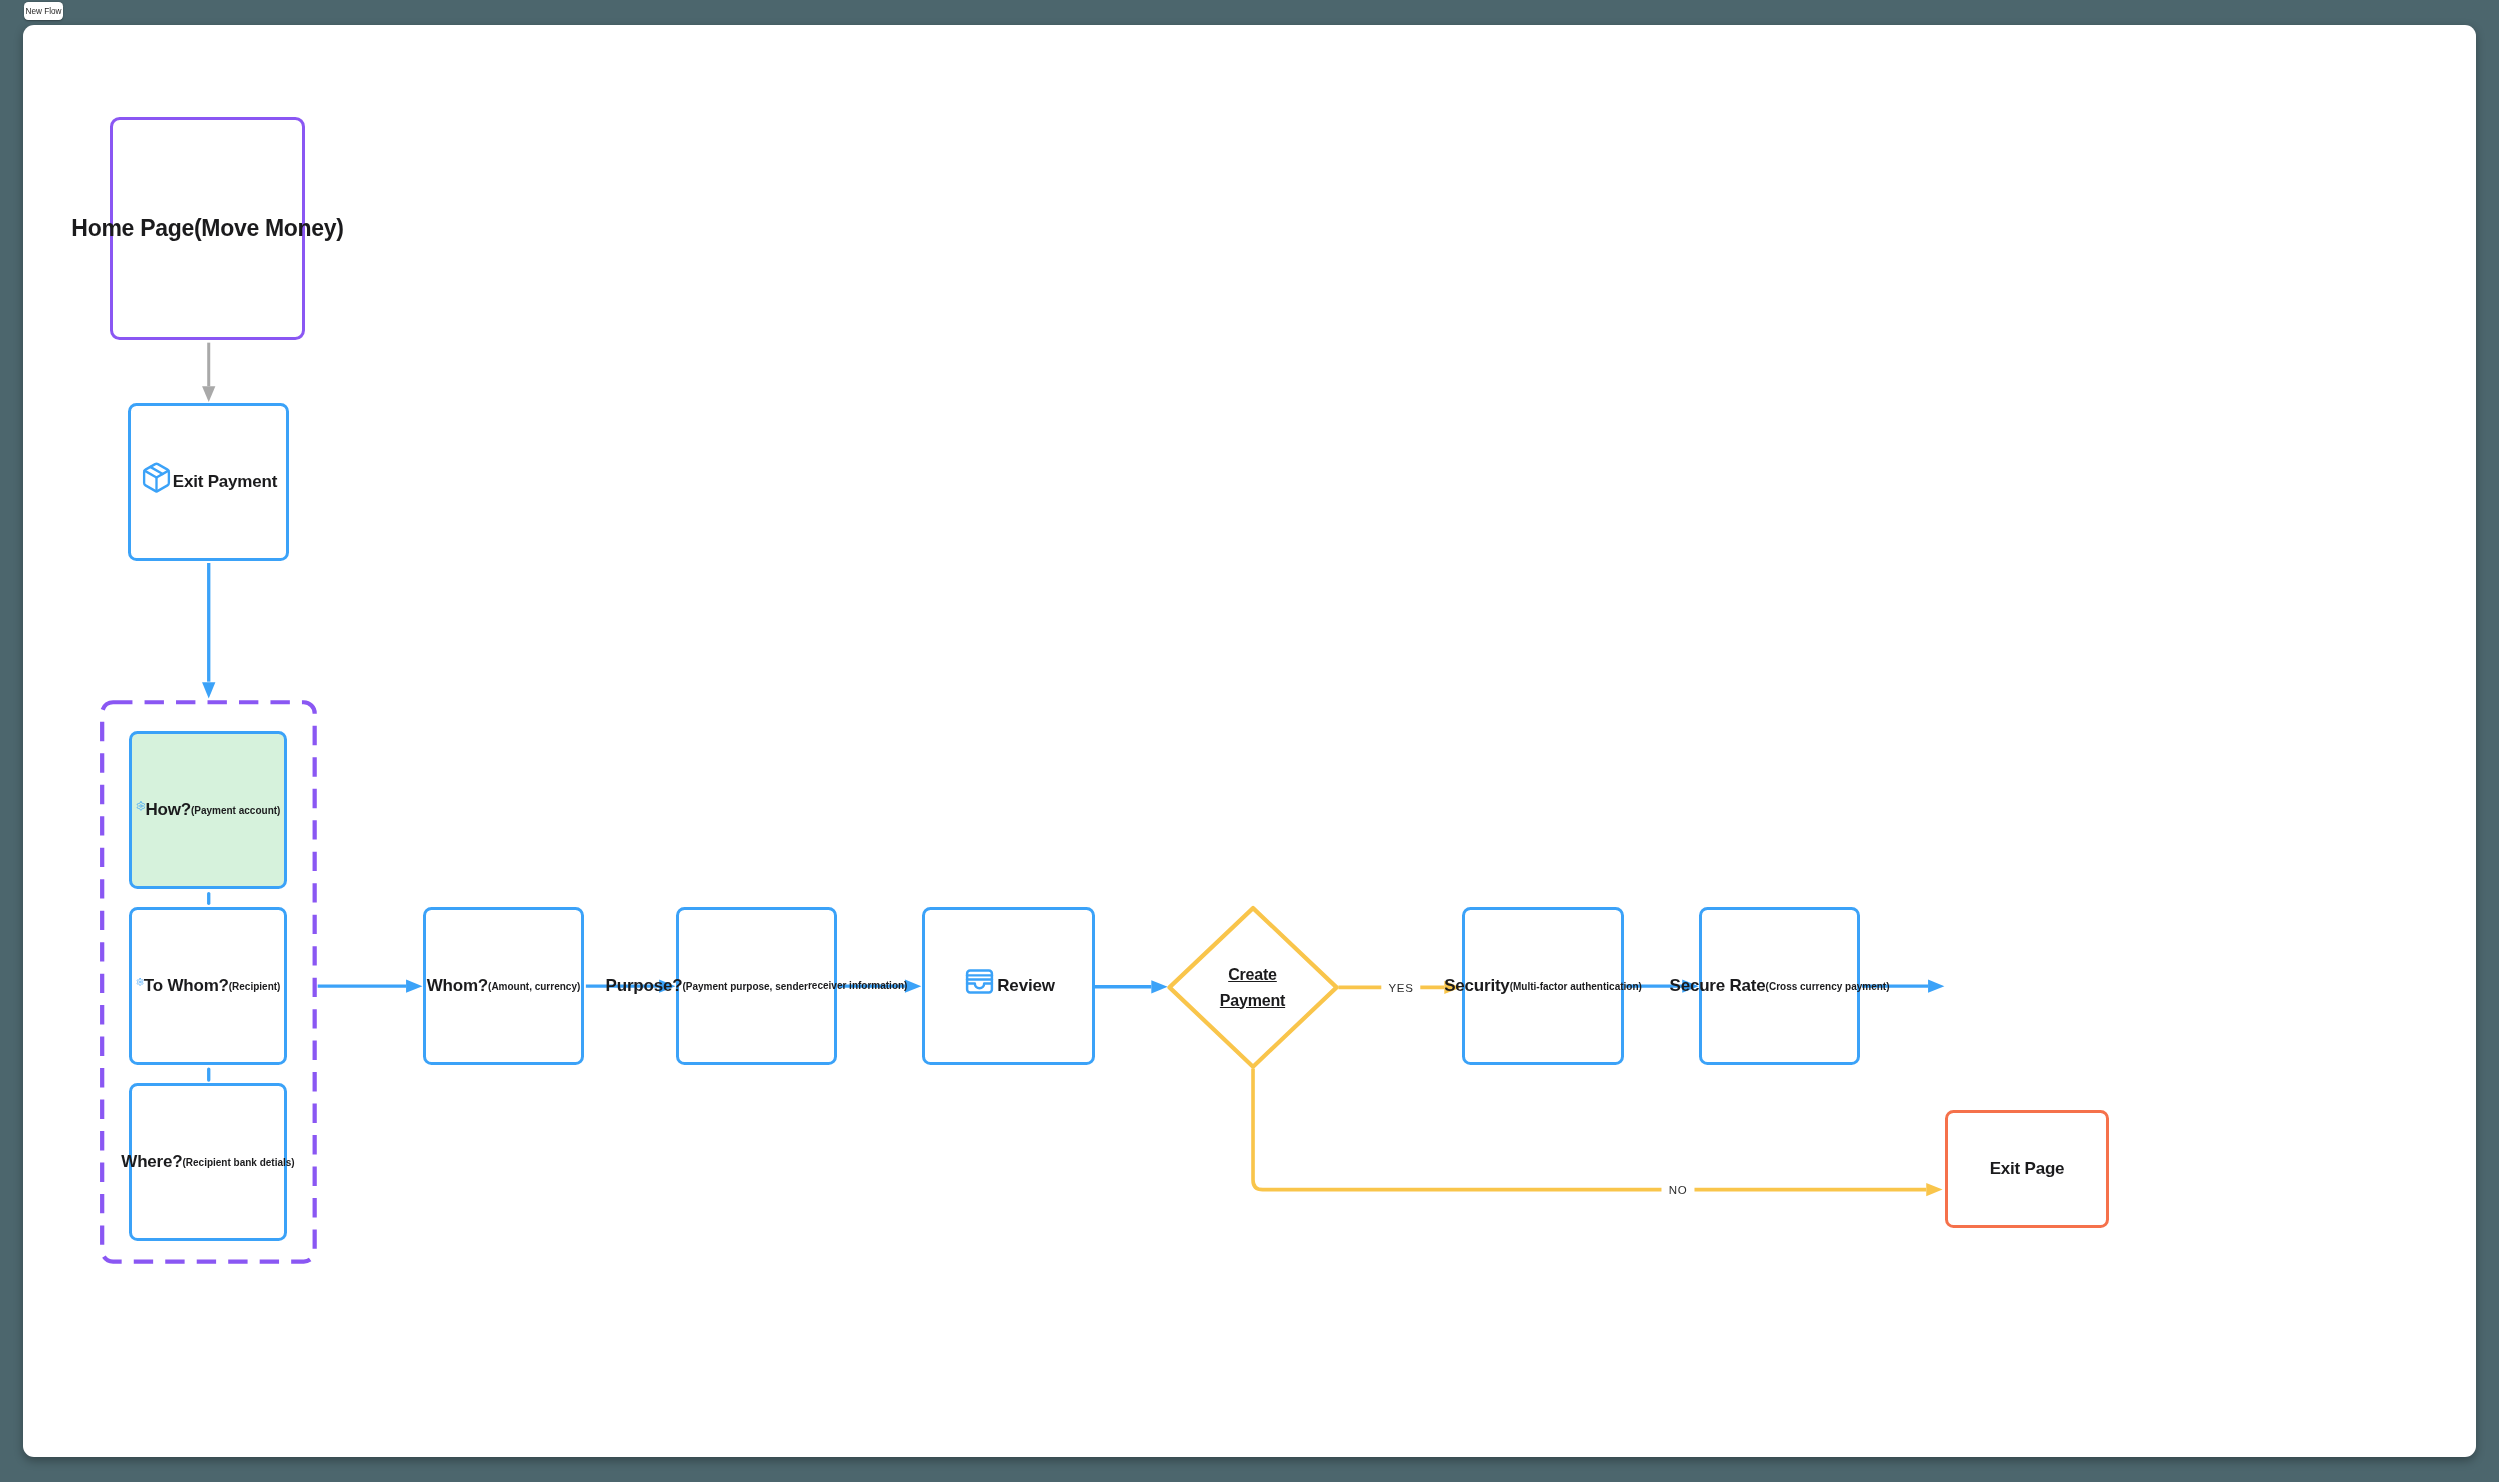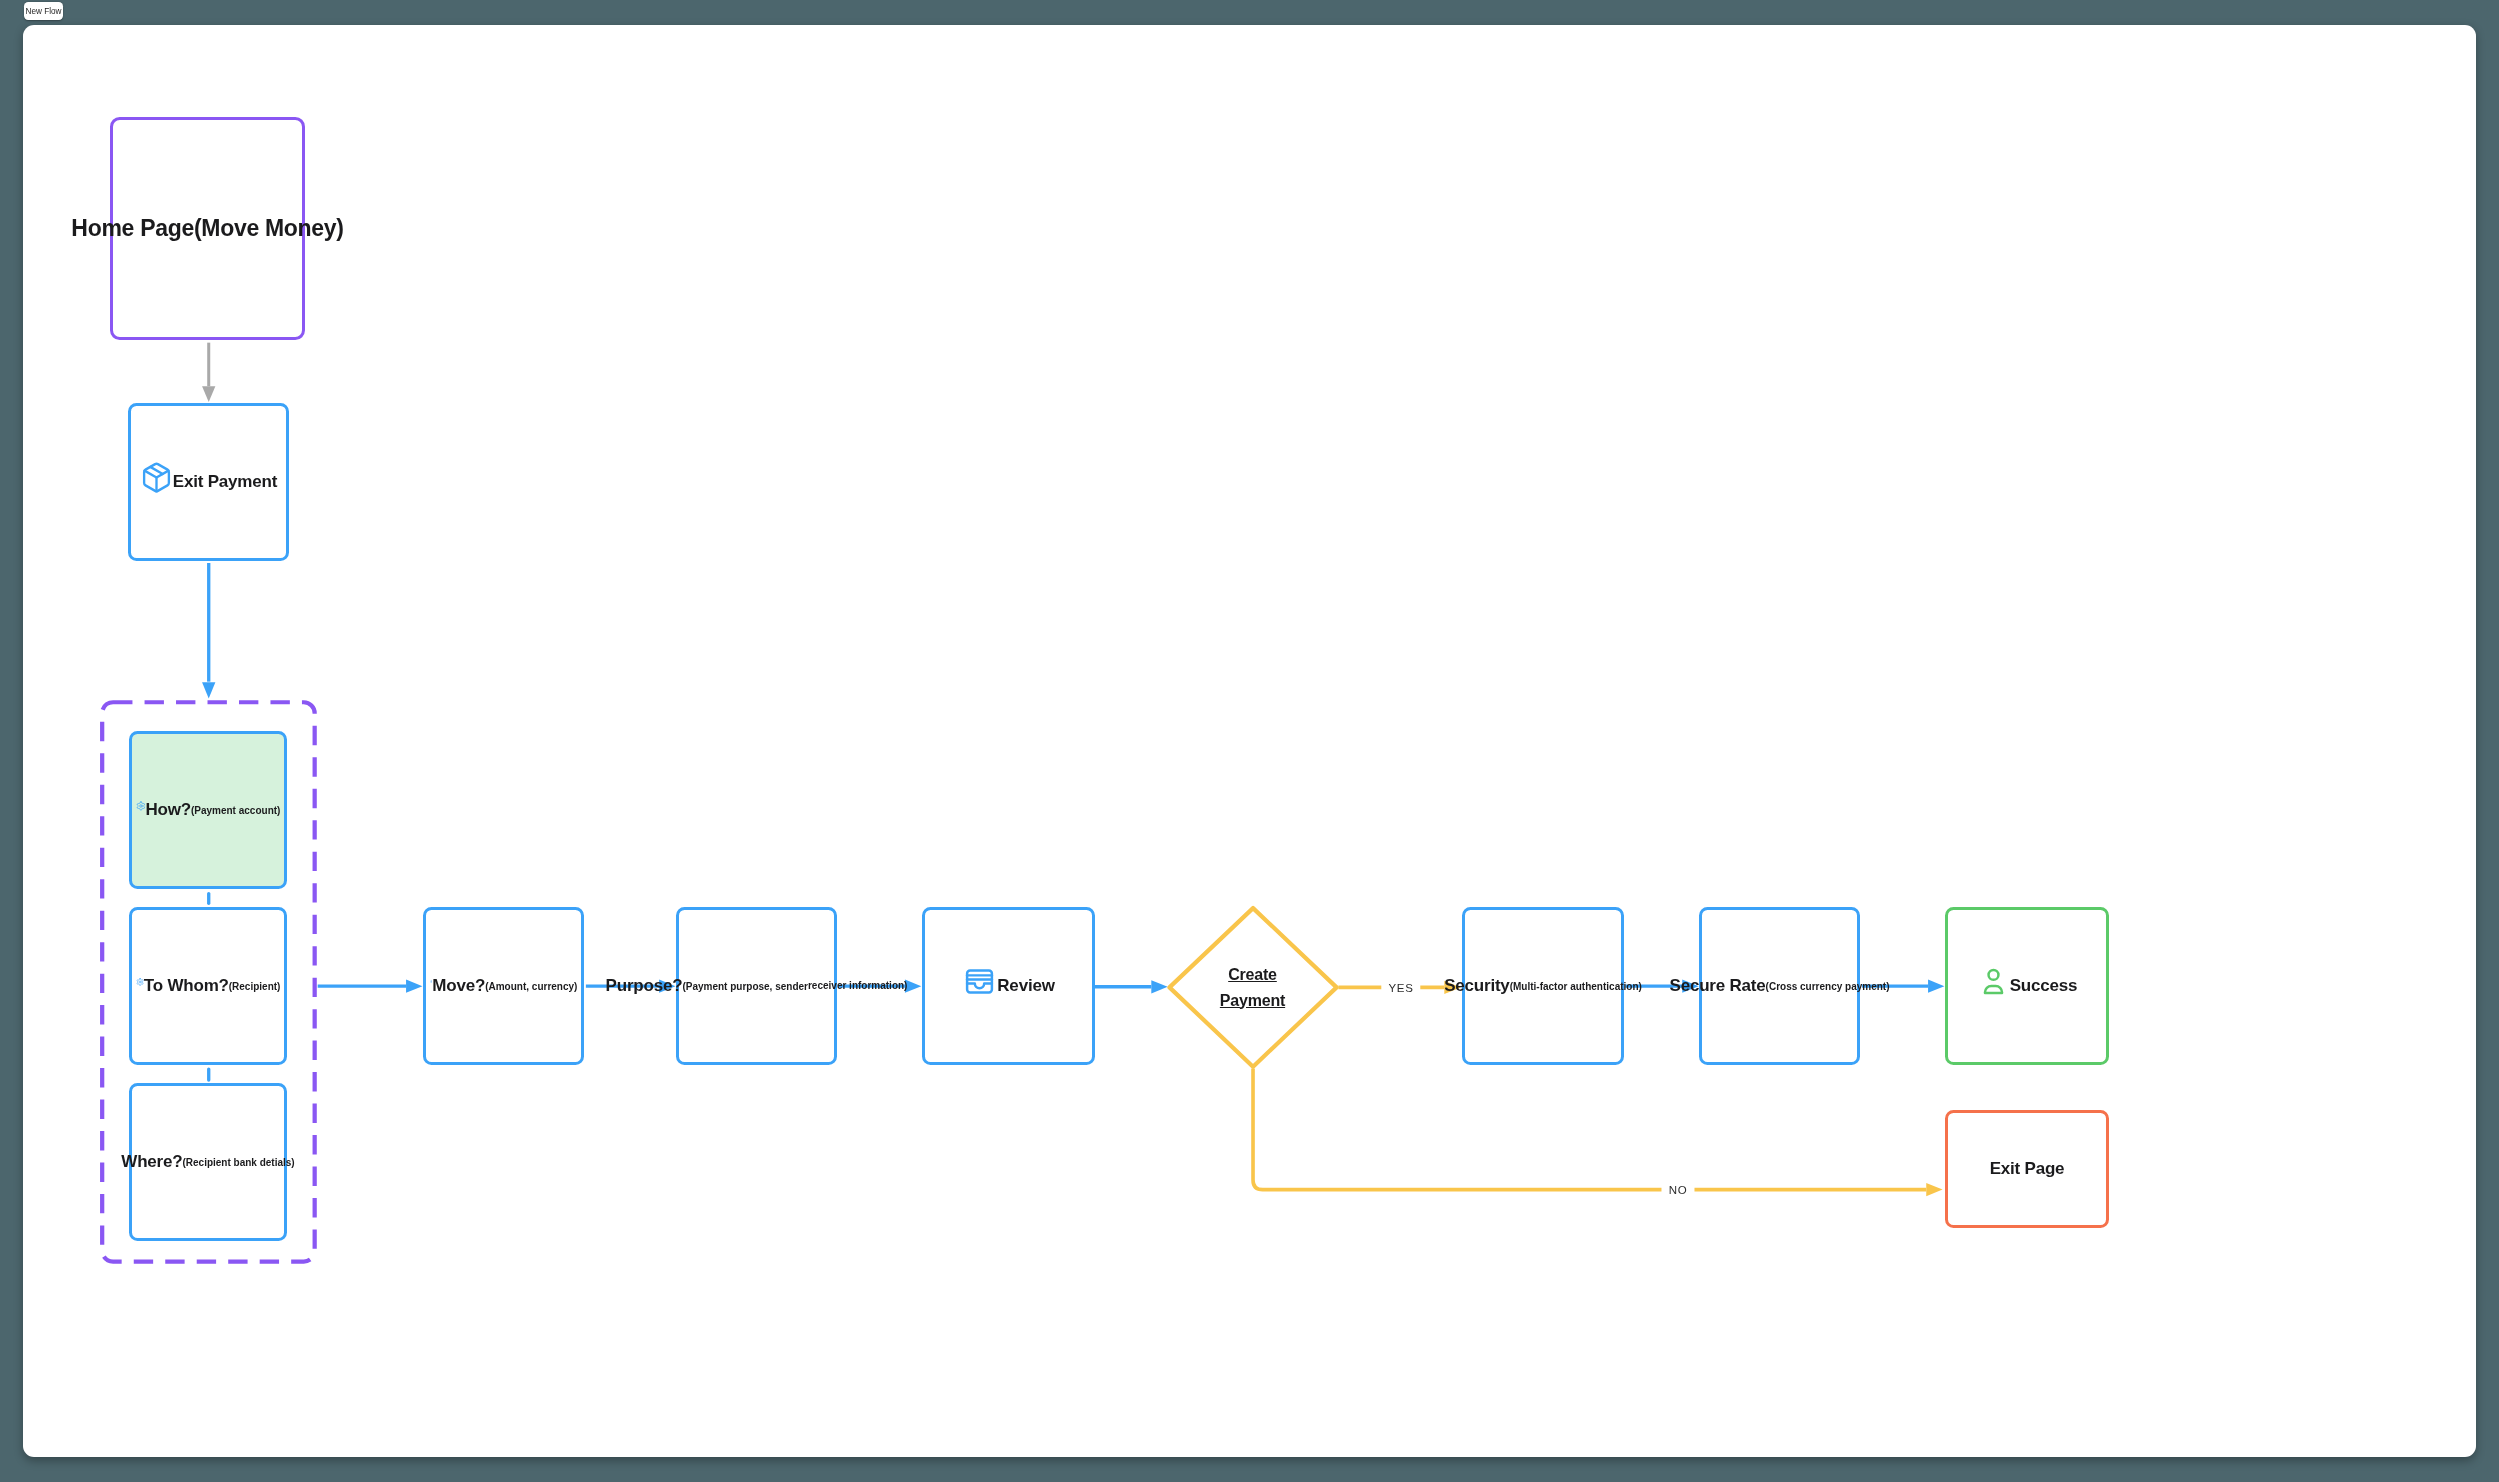--- a/index.html
+++ b/index.html
@@ -179,21 +179,21 @@
     <div class="title">Where?</div>
     <div class="sub">(Recipient bank detials)</div>
   </div>
 
   <div class="node" style="left:423px;top:907px;width:161px;height:158px;">
     <svg class="icon" width="33" height="33" viewBox="0 0 24 24" fill="none" stroke="#3ba2f8" stroke-width="1.7" stroke-linecap="round" stroke-linejoin="round">
       <circle cx="12" cy="12" r="9.5"></circle>
       <path d="M15.5 8.5h-4.8a2 2 0 1 0 0 4h2.6a2 2 0 1 1 0 4H8.5"></path>
       <line x1="12" y1="6.2" x2="12" y2="17.8"></line>
     </svg>
-    <div class="title">Move?</div>
+    <div class="title">Whom?</div>
     <div class="sub">(Amount, currency)</div>
   </div>
 
   <div class="node" style="left:676px;top:907px;width:161px;height:158px;">
     <svg class="icon" width="30" height="30" viewBox="0 0 24 24" fill="none" stroke="#3ba2f8" stroke-width="1.8" stroke-linecap="round" stroke-linejoin="round">
       <path d="M12.22 2h-.44a2 2 0 0 0-2 2v.18a2 2 0 0 1-1 1.73l-.43.25a2 2 0 0 1-2 0l-.15-.08a2 2 0 0 0-2.73.73l-.22.38a2 2 0 0 0 .73 2.73l.15.1a2 2 0 0 1 1 1.72v.51a2 2 0 0 1-1 1.74l-.15.09a2 2 0 0 0-.73 2.73l.22.38a2 2 0 0 0 2.73.73l.15-.08a2 2 0 0 1 2 0l.43.25a2 2 0 0 1 1 1.73V20a2 2 0 0 0 2 2h.44a2 2 0 0 0 2-2v-.18a2 2 0 0 1 1-1.73l.43-.25a2 2 0 0 1 2 0l.15.08a2 2 0 0 0 2.73-.73l.22-.39a2 2 0 0 0-.73-2.73l-.15-.08a2 2 0 0 1-1-1.74v-.5a2 2 0 0 1 1-1.74l.15-.09a2 2 0 0 0 .73-2.73l-.22-.38a2 2 0 0 0-2.73-.73l-.15.08a2 2 0 0 1-2 0l-.43-.25a2 2 0 0 1-1-1.73V4a2 2 0 0 0-2-2z"></path>
       <circle cx="12" cy="12" r="3"></circle>
     </svg>
     <div class="title">Purpose?</div>
     <div class="sub">(Payment purpose, sender</div>
@@ -229,26 +229,19 @@
   <div class="node" style="left:1699px;top:907px;width:161px;height:158px;">
     <svg class="icon" width="33" height="33" viewBox="0 0 24 24" fill="none" stroke="#3ba2f8" stroke-width="1.7" stroke-linecap="round" stroke-linejoin="round">
       <circle cx="12" cy="12" r="9.5"></circle>
       <path d="M15.5 8.5h-4.8a2 2 0 1 0 0 4h2.6a2 2 0 1 1 0 4H8.5"></path>
       <line x1="12" y1="6.2" x2="12" y2="17.8"></line>
     </svg>
     <div class="title">Secure Rate</div>
     <div class="sub">(Cross currency payment)</div>
   </div>
 
-  <div class="node green-border" style="left:1945px;top:907px;width:164px;height:158px;">
-    <svg class="icon" width="33" height="33" viewBox="0 0 24 24" fill="none" stroke="#5bca68" stroke-width="1.8" stroke-linecap="round" stroke-linejoin="round">
-      <circle cx="12" cy="7.2" r="3.6"></circle>
-      <path d="M5.8 20.3 v-0.4 a4.6 4.6 0 0 1 4.6-4.6 h3.2 a4.6 4.6 0 0 1 4.6 4.6 v0.4 z"></path>
-    </svg>
-    <div class="title">Success</div>
-  </div>
 
   <div class="node orange" style="left:1945px;top:1110px;width:164px;height:118px;">
     <div class="title">Exit Page</div>
   </div>
 
 </div>
 
 
 </body></html>

